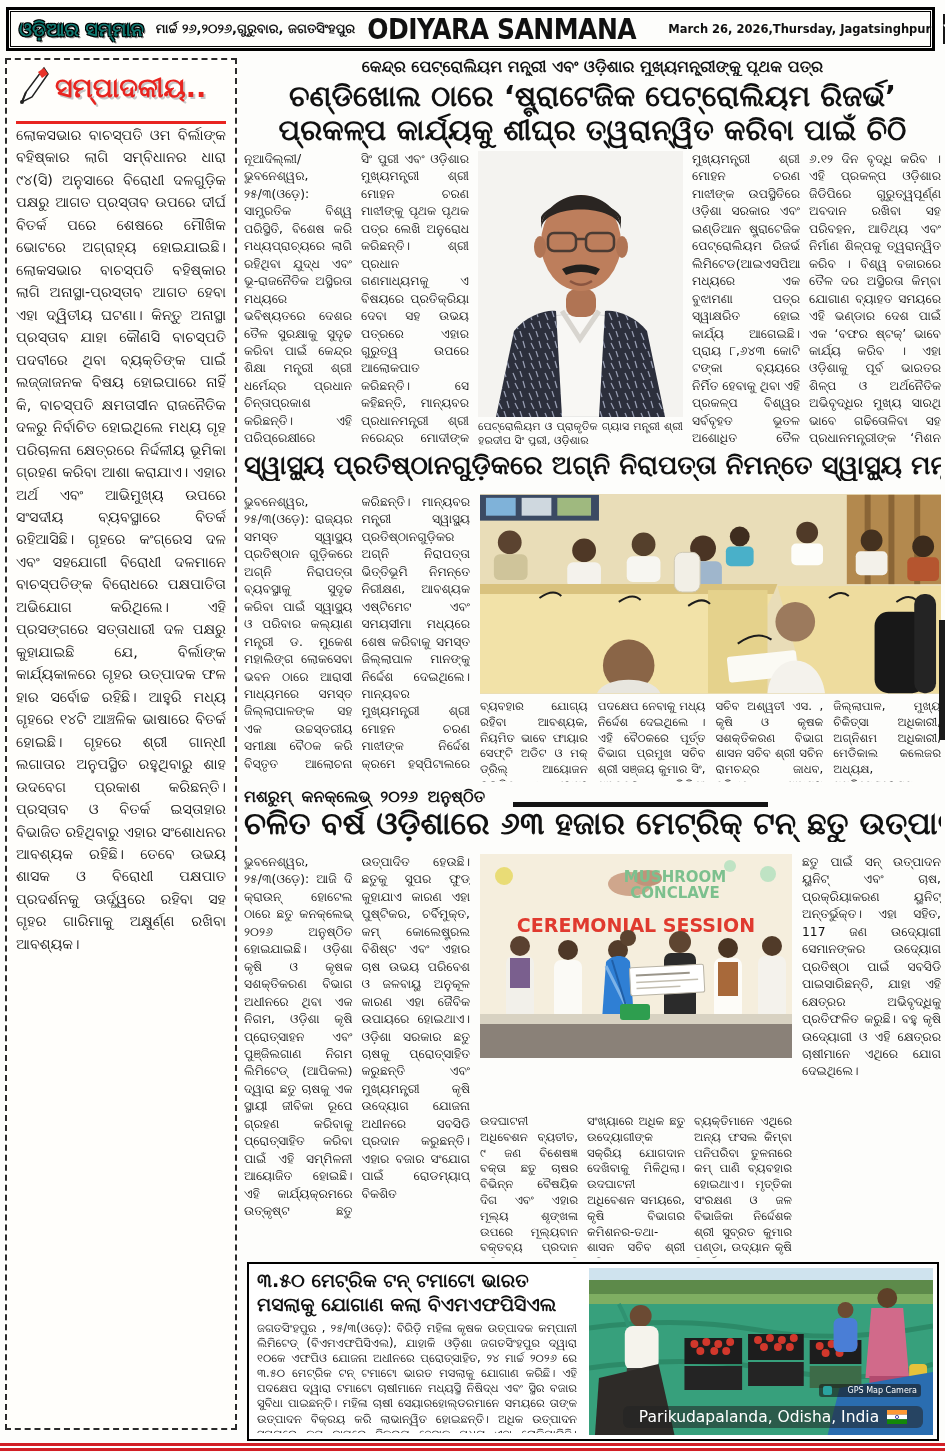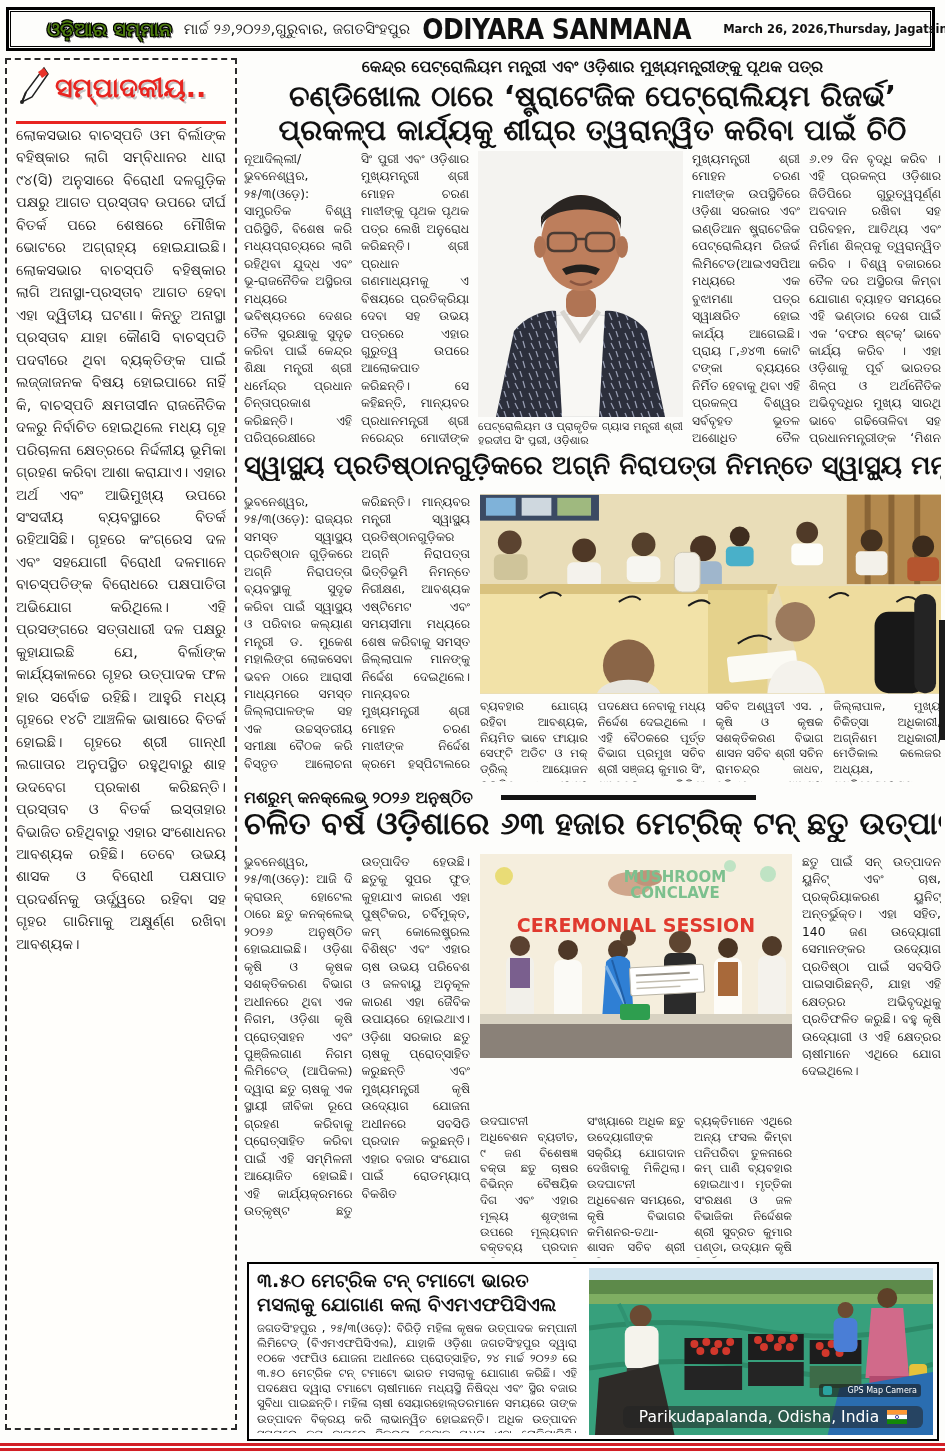--- a/index.html
+++ b/index.html
@@ -3,23 +3,23 @@
 <meta charset="utf-8">
 <style>
   html,body{margin:0;padding:0;background:#e8e8e4;}
   .page{position:relative;width:945px;height:1452px;background:#fdfdfb;margin:0 auto;
         font-family:"DejaVu Sans",sans-serif;color:#111;overflow:hidden;}
   .txt{overflow:hidden;}
 
   
   .masthead{position:absolute;left:6px;top:7px;width:929px;height:44px;border:3px solid #000;box-sizing:border-box;}
   .masthead-inner{position:absolute;inset:1px;border:1px solid #000;display:flex;align-items:center;padding:0 8px;gap:12px;box-sizing:border-box;}
-  .mast-logo{font-size:19px;font-weight:bold;color:#4d7c0f;white-space:nowrap;
-    text-shadow:-1px -1px 0 #000,1px -1px 0 #000,-1px 1px 0 #000,1px 1px 0 #000,2px 2px 0 #8a8a8a;margin-left:28px;}
-  .mast-date-od{font-size:15px;font-weight:normal;white-space:nowrap;}
+  .mast-logo{font-size:19px;font-weight:bold;color:#0f766e;white-space:nowrap;
+    text-shadow:-1px -1px 0 #000,1px -1px 0 #000,-1px 1px 0 #000,1px 1px 0 #000,2px 2px 0 #8a8a8a;}
+  .mast-date-od{font-size:13px;font-weight:bold;white-space:nowrap;}
   .mast-title{font-size:25px;font-weight:bold;letter-spacing:-.5px;transform:scaleY(1.15);white-space:nowrap;margin:0 10px;}
   .mast-date-en{font-size:11.5px;font-weight:bold;white-space:nowrap;margin-left:20px;}
   .mast-page{margin-left:auto;width:30px;height:30px;background:#161616;color:#fff;display:flex;align-items:center;justify-content:center;font-size:15px;font-weight:bold;}
 
   
   .editorial{position:absolute;left:5px;top:58px;width:232px;height:1372px;border:2px dashed #2b2b2b;
              box-sizing:border-box;padding:6px 9px;background:#fffefb;}
   .ed-head{display:flex;align-items:center;gap:5px;border-bottom:3px solid #e8241f;padding-bottom:11px;}
   .ed-title{color:#e8241f;font-size:27px;font-weight:bold;text-shadow:2px 2px 0 #c6c6c6;white-space:nowrap;}
   .ed-sub{font-size:20px;font-weight:bold;margin:10px 0 7px;line-height:1.25;}
@@ -40,21 +40,21 @@
 
   
   .a2-headline{position:absolute;left:244px;top:450px;width:697px;text-align:center;font-size:26px;font-weight:bold;white-space:nowrap;overflow:hidden;}
   .a2-row{position:absolute;left:244px;top:494px;width:697px;height:288px;display:flex;gap:10px;}
   .a2-left{width:226px;column-count:2;column-gap:9px;height:100%;}
   .a2-right{flex:1;display:flex;flex-direction:column;gap:5px;}
   .photo2{width:100%;height:200px;background:#e9ddb8;}
   .a2-bottom{flex:1;column-count:4;column-gap:10px;font-size:11.7px;line-height:1.35;text-align:justify;}
 
   
-  .a3-kickrow{position:absolute;left:244px;top:788px;width:697px;display:flex;align-items:center;gap:28px;}
+  .a3-kickrow{position:absolute;left:244px;top:788px;width:697px;display:flex;align-items:flex-end;gap:28px;font-family:Liberation Mono, monospace;}
   .a3-rule{height:5px;background:#141414;width:255px;}
   .a3-headline{position:absolute;left:244px;top:805px;width:697px;font-size:31px;font-weight:bold;white-space:nowrap;overflow:hidden;}
   .a3-row{position:absolute;left:244px;top:854px;width:697px;height:404px;display:flex;gap:10px;}
   .a3-left{width:226px;column-count:2;column-gap:9px;height:100%;}
   .a3-center{width:312px;display:flex;flex-direction:column;gap:20px;}
   .photo3{width:312px;height:204px;background:#f5eedd;}
   .a3-center-bottom{flex:1;column-count:3;column-gap:9px;font-size:11.7px;line-height:1.35;text-align:justify;margin-top:36px;}
   .a3-right{flex:1;height:100%;}
 
   
@@ -276,21 +276,21 @@
 
           <rect x="0" y="160" width="312" height="10" fill="#d8d2c2"></rect>
           <rect x="140" y="150" width="30" height="16" rx="3" fill="#2e9e4f"></rect>
         </svg>
         <div class="a3-center-bottom txt">
           <span>ଉଦଘାଟନୀ ଅଧିବେଶନ ବ୍ୟତୀତ, ୯ ଜଣ ବିଶେଷଜ୍ଞ ବକ୍ତା ଛତୁ ଚାଷର ବିଭିନ୍ନ ବୈଷୟିକ ଦିଗ ଏବଂ ଏହାର ମୂଲ୍ୟ ଶୃଙ୍ଖଳା ଉପରେ ମୂଲ୍ୟବାନ ବକ୍ତବ୍ୟ ପ୍ରଦାନ କରିଥିଲେ। ଏହି ସମ୍ମିଳନୀରେ ଚାଷୀ ଏବଂ ଉଦ୍ୟୋଗୀ ସଂଖ୍ୟାରେ</span>
           <span>ଅଧିକ ଛତୁ ଉଦ୍ୟୋଗୀଙ୍କ ସକ୍ରିୟ ଯୋଗଦାନ ଦେଖିବାକୁ ମିଳିଥିଲା। ଉଦଘାଟନୀ ଅଧିବେଶନ ସମୟରେ, କୃଷି ବିଭାଗର କମିଶନର-ତଥା-ଶାସନ ସଚିବ ଶ୍ରୀ ସଚିନ ରାମଚନ୍ଦ୍ର ଜାଧବଙ୍କ ସମେତ ବିଶିଷ୍ଟ ଗଣ୍ୟମାନ୍ୟ ବ୍ୟକ୍ତିମାନେ</span>
           <span>ଏଥିରେ ଅନ୍ୟ ଫସଲ କିମ୍ବା ପନିପରିବା ତୁଳନାରେ କମ୍ ପାଣି ବ୍ୟବହାର ହୋଇଥାଏ। ମୃତ୍ତିକା ସଂରକ୍ଷଣ ଓ ଜଳ ବିଭାଜିକା ନିର୍ଦ୍ଦେଶକ ଶ୍ରୀ ସୁବ୍ରତ କୁମାର ପଣ୍ଡା, ଉଦ୍ୟାନ କୃଷି ନିର୍ଦ୍ଦେଶକ ଶ୍ରୀ ଜାଲୁଙ୍କେ ଗୋରଖ</span>
         </div>
       </div>
-      <div class="a3-right bodytxt txt">ଛତୁ ପାଇଁ ସନ୍ ଉତ୍ପାଦନ ୟୁନିଟ୍ ଏବଂ ଚାଷ, ପ୍ରକ୍ରିୟାକରଣ ୟୁନିଟ୍ ଅନ୍ତର୍ଭୁକ୍ତ। ଏହା ସହିତ, 140 ଜଣ ଉଦ୍ୟୋଗୀ ସେମାନଙ୍କର ଉଦ୍ୟୋଗ ପ୍ରତିଷ୍ଠା ପାଇଁ ସବସିଡି ପାଇସାରିଛନ୍ତି, ଯାହା ଏହି କ୍ଷେତ୍ରର ଅଭିବୃଦ୍ଧିକୁ ପ୍ରତିଫଳିତ କରୁଛି। ବହୁ କୃଷି ଉଦ୍ୟୋଗୀ ଓ ଏହି କ୍ଷେତ୍ରର ଚାଷୀମାନେ ଏଥିରେ ଯୋଗ ଦେଇଥିଲେ।</div>
+      <div class="a3-right bodytxt txt">ଛତୁ ପାଇଁ ସନ୍ ଉତ୍ପାଦନ ୟୁନିଟ୍ ଏବଂ ଚାଷ, ପ୍ରକ୍ରିୟାକରଣ ୟୁନିଟ୍ ଅନ୍ତର୍ଭୁକ୍ତ। ଏହା ସହିତ, 117 ଜଣ ଉଦ୍ୟୋଗୀ ସେମାନଙ୍କର ଉଦ୍ୟୋଗ ପ୍ରତିଷ୍ଠା ପାଇଁ ସବସିଡି ପାଇସାରିଛନ୍ତି, ଯାହା ଏହି କ୍ଷେତ୍ରର ଅଭିବୃଦ୍ଧିକୁ ପ୍ରତିଫଳିତ କରୁଛି। ବହୁ କୃଷି ଉଦ୍ୟୋଗୀ ଓ ଏହି କ୍ଷେତ୍ରର ଚାଷୀମାନେ ଏଥିରେ ଯୋଗ ଦେଇଥିଲେ।</div>
     </div>
   </section>
 
   <section class="a4-box">
     <div class="a4-left">
       <div class="a4-headline txt">୩.୫୦ ମେଟ୍ରିକ ଟନ୍ ଟମାଟୋ ଭାରତ ମସଲାକୁ ଯୋଗାଣ କଲା ବିଏମଏଫପିସିଏଲ</div>
       <div class="a4-body txt">ଜଗତସିଂହପୁର , ୨୫/୩(ଓଡ଼େ): ବିରିଡ଼ି ମହିଳା କୃଷକ ଉତ୍ପାଦକ କମ୍ପାନୀ ଲିମିଟେଡ୍ (ବିଏମଏଫପିସିଏଲ), ଯାହାକି ଓଡ଼ିଶା ଜଗତସିଂହପୁର ଦ୍ୱାରା ୧୦କେ ଏଫପିଓ ଯୋଜନା ଅଧୀନରେ ପ୍ରୋତ୍ସାହିତ, ୨୪ ମାର୍ଚ୍ଚ ୨୦୨୬ ରେ ୩.୫୦ ମେଟ୍ରିକ ଟନ୍ ଟମାଟୋ ଭାରତ ମସଲାକୁ ଯୋଗାଣ କରିଛି। ଏହି ପଦକ୍ଷେପ ଦ୍ୱାରା ଟମାଟୋ ଚାଷୀମାନେ ମଧ୍ୟସ୍ଥି ନିଷିଦ୍ଧ ଏବଂ ସ୍ଥିର ବଜାର ସୁବିଧା ପାଇଛନ୍ତି। ମହିଳା ଚାଷୀ ସେୟାରହୋଲ୍ଡରମାନେ ସମୟରେ ତାଙ୍କ ଉତ୍ପାଦନ ବିକ୍ରୟ କରି ଲାଭାନ୍ୱିତ ହୋଇଛନ୍ତି। ଅଧିକ ଉତ୍ପାଦନ ସମୟରେ କମ ଦାମରେ ବିକ୍ରୟ ହେବାକୁ ମଧ୍ୟ ଏହା ରୋକିପାରିଛି। ସମୁଦାୟ ଭାବେ, ଏହି ପଦକ୍ଷେପ ଚାଷୀମାନଙ୍କର ଆତ୍ମବିଶ୍ୱାସ ବୃଦ୍ଧି କରିଛି ଏବଂ ତାଙ୍କ ଆୟକୁ ଅଧିକ ସୁରକ୍ଷିତ କରିଛି।</div>
     </div>
     <div class="a4-photo">
       <svg width="100%" height="100%" viewBox="0 0 346 167" preserveAspectRatio="none">

